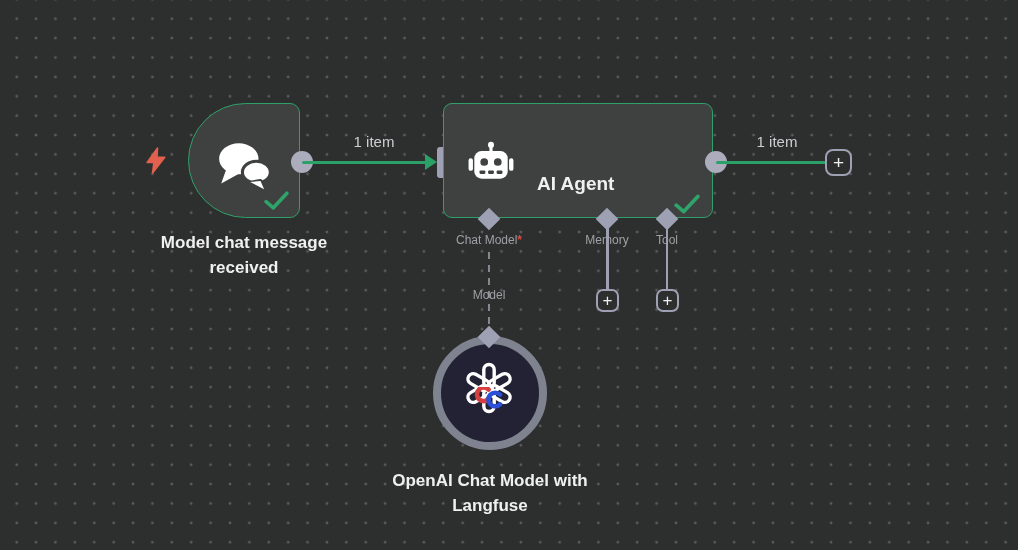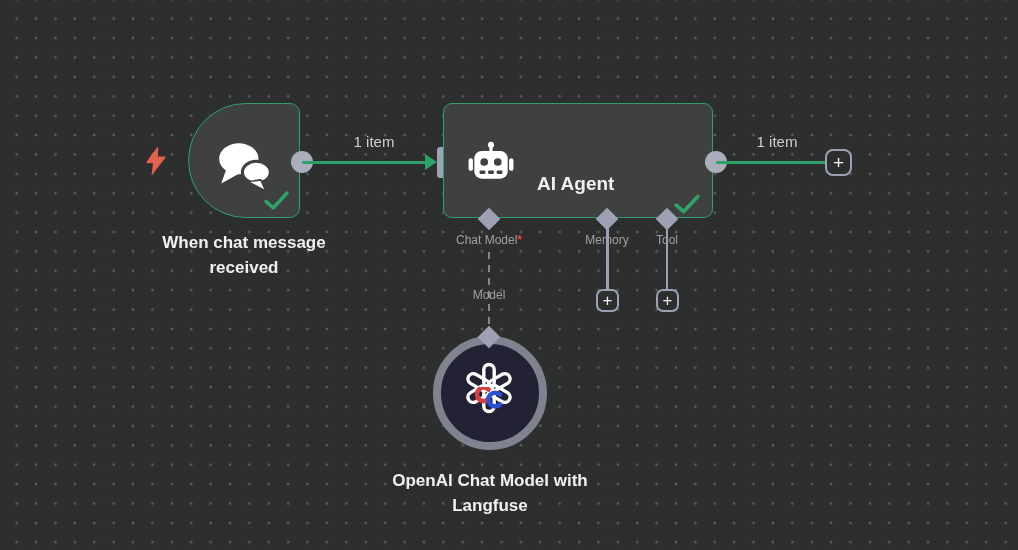--- a/index.html
+++ b/index.html
@@ -125,16 +125,16 @@
   </svg>
   <svg class="abs" style="left:474px;top:387px" width="32" height="23" viewBox="0 0 30 22">
     <path d="M13.6,2.4 A6.5,6.5 0 1 0 13.6,11.6" fill="none" stroke="#d63f3f" stroke-width="4.4" stroke-linecap="round"></path>
     <path d="M24.6,7.4 A6.5,6.5 0 1 0 24.6,16.6" fill="none" stroke="#2b4fd8" stroke-width="4.4" stroke-linecap="round"></path>
   </svg>
 
   <div class="abs hline" style="left:716px;top:160.5px;width:110px"></div>
   <div class="abs count-label" style="left:727px;top:133px">1 item</div>
   <div class="abs plusbtn plus-lg" style="left:825px;top:149px">+</div>
 
-  <div class="abs node-label trigger-label">When chat message received</div>
+  <div class="abs node-label trigger-label">Model chat message received</div>
   <div class="abs node-label model-label">OpenAI Chat Model with Langfuse</div>
 
 </div>
 
 </body></html>

